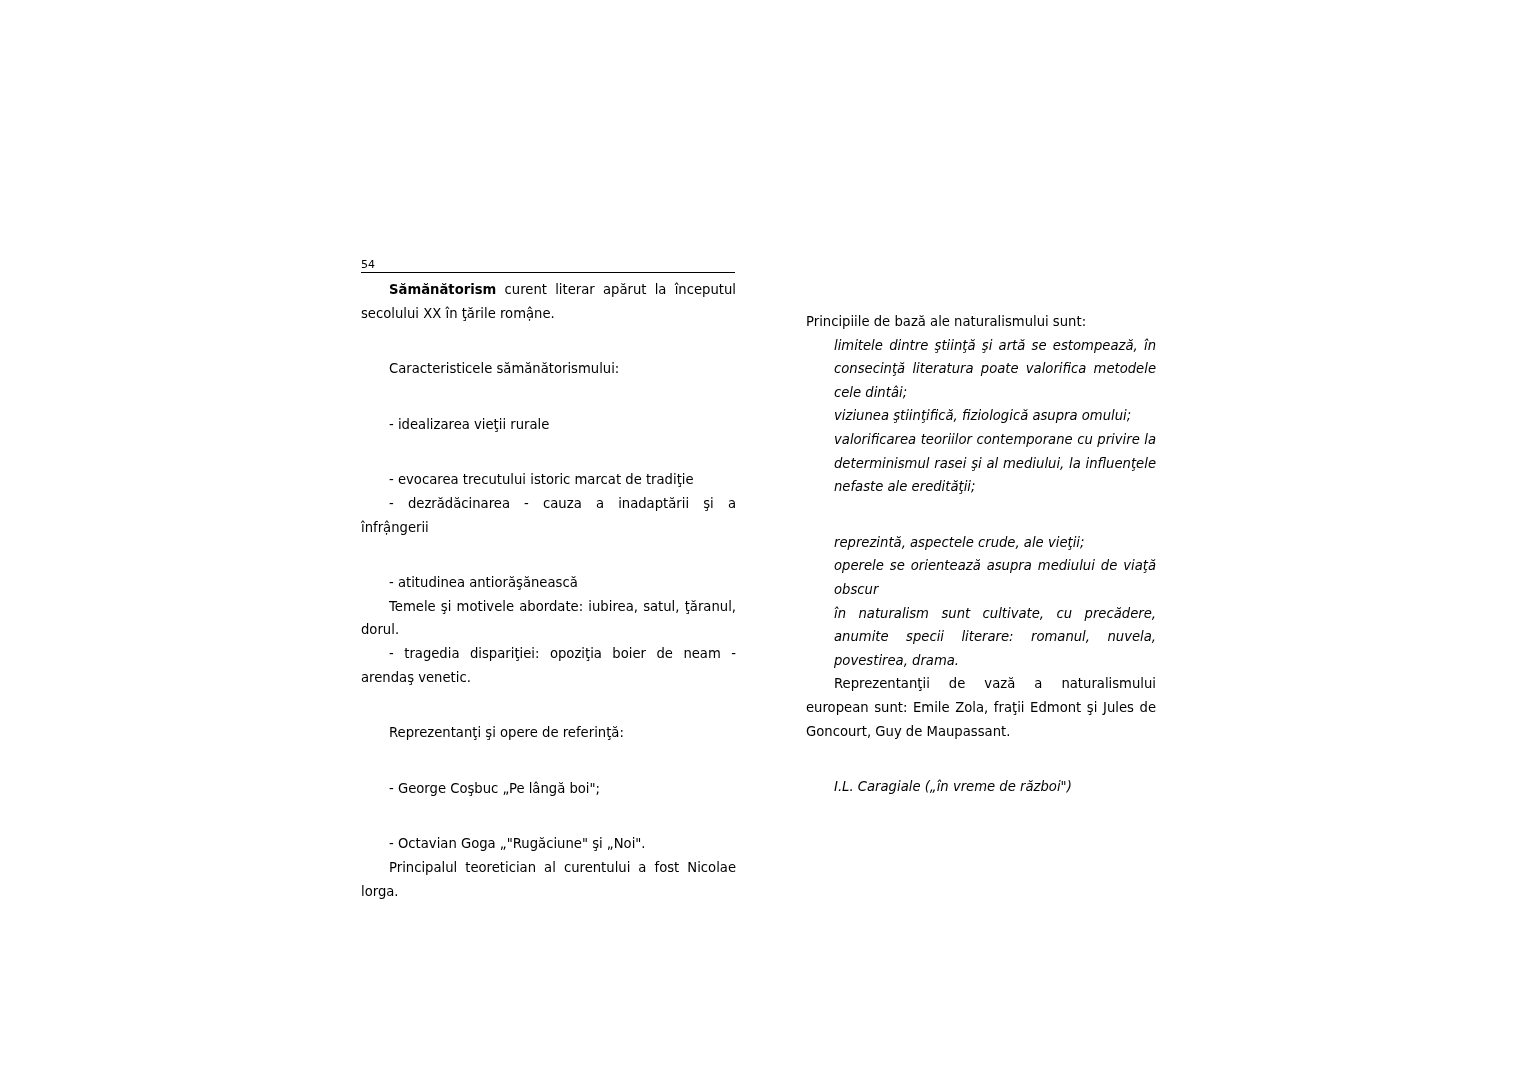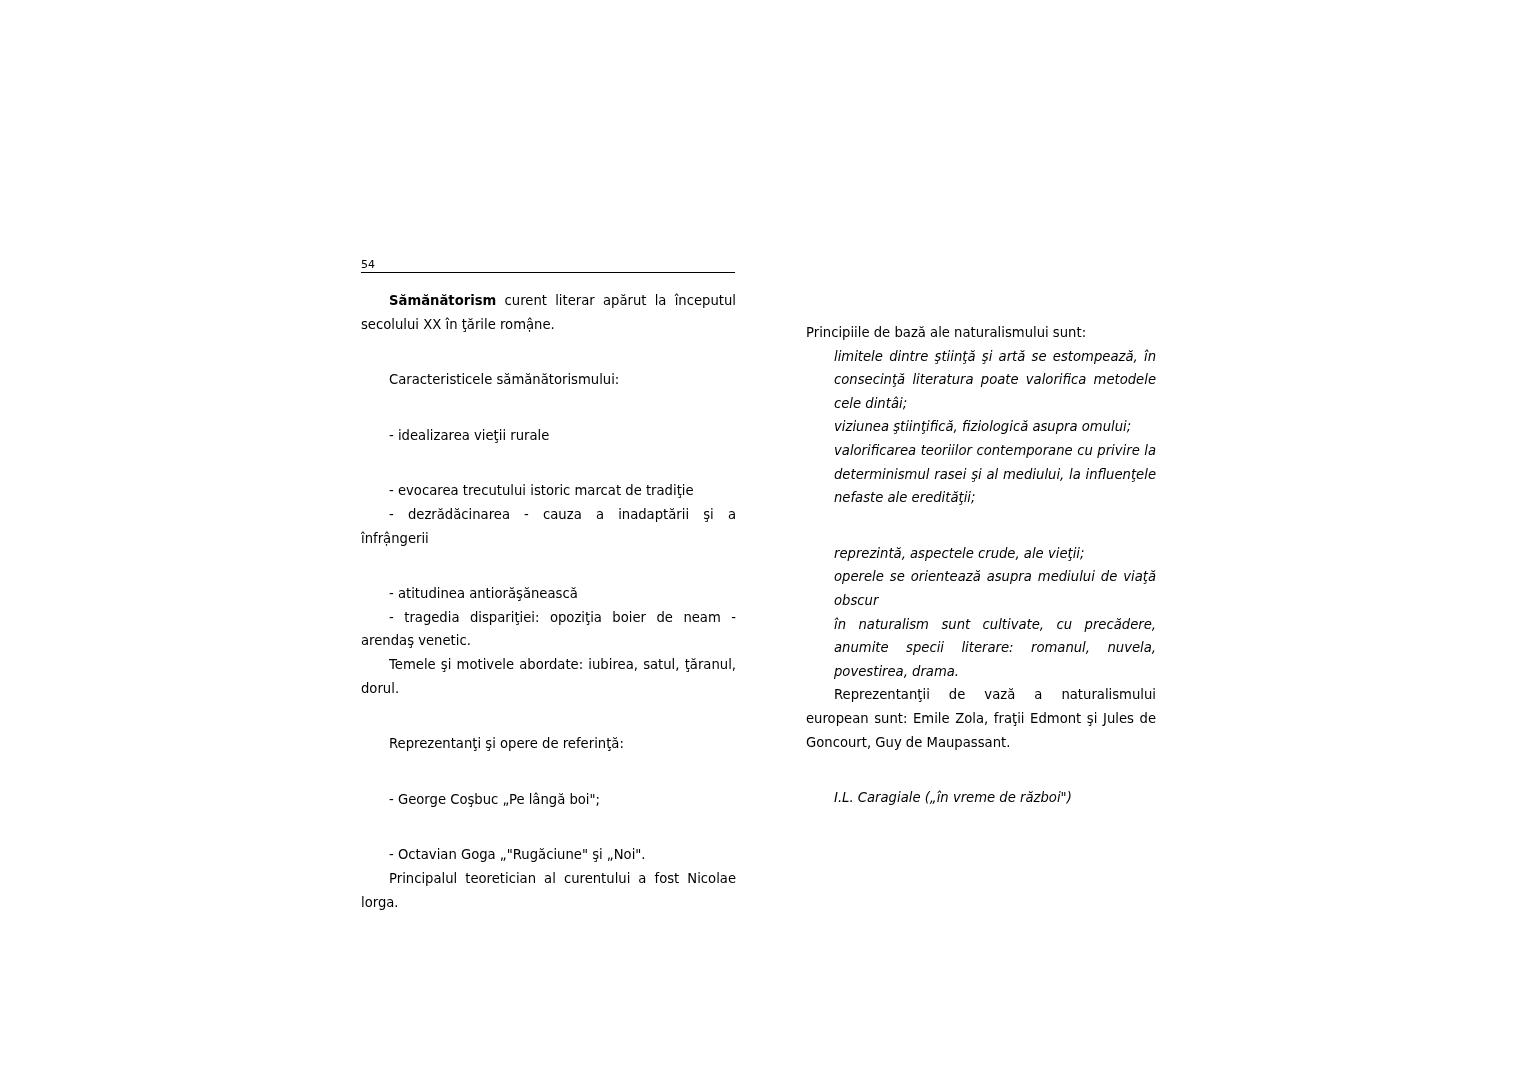--- a/index.html
+++ b/index.html
@@ -35,21 +35,21 @@
     position: absolute;
     left: 361px;
     top: 272px;
     width: 374px;
     height: 0;
     border-top: 1.4px solid #000;
   }
   
   .col {
     position: absolute;
-    top: 289px;
+    top: 278px;
     font-size: 13.2px;
     line-height: 23.6px;
     text-align: justify;
   }
   .col-left {
     left: 361px;
     width: 375px;
   }
   .col-right {
     left: 806px;
@@ -89,22 +89,22 @@
   <div class="page-number">54</div>
   <div class="header-rule"></div>
 
   <div class="col col-left">
     <p class="indent"><b>Sămănătorism</b><span> curent literar apărut la începutul secolului XX în ţările romậne.</span></p>
     <p class="indent justify-last-left">Caracteristicele sămănătorismului:</p>
     <p class="indent justify-last-left">- idealizarea vieţii rurale</p>
     <p class="indent justify-last-left">- evocarea trecutului istoric marcat de tradiţie</p>
     <p class="indent">- dezrădăcinarea - cauza a inadaptării şi a înfrậngerii</p>
     <p class="indent justify-last-left">- atitudinea antiorăşănească</p>
+    <p class="indent">Temele şi motivele abordate: iubirea, satul, ţăranul, dorul.</p>
     <p class="indent">- tragedia dispariţiei: opoziţia boier de neam - arendaş venetic.</p>
-    <p class="indent">Temele şi motivele abordate: iubirea, satul, ţăranul, dorul.</p>
     <p class="indent justify-last-left">Reprezentanţi şi opere de referinţă:</p>
     <p class="indent justify-last-left">- George Coşbuc „Pe lângă boi";</p>
     <p class="indent justify-last-left">- Octavian Goga „"Rugăciune" şi „Noi".</p>
     <p class="indent">Principalul teoretician al curentului a fost Nicolae lorga.</p>
     <div class="spacer"></div>
   </div>
 
   <div class="col col-right">
     <p class="flush justify-last-left">Principiile de bază ale naturalismului sunt:</p>
     <p class="hang">limitele dintre ştiinţă şi artă se estompează, în consecinţă literatura poate valorifica metodele cele dintâi;</p>

